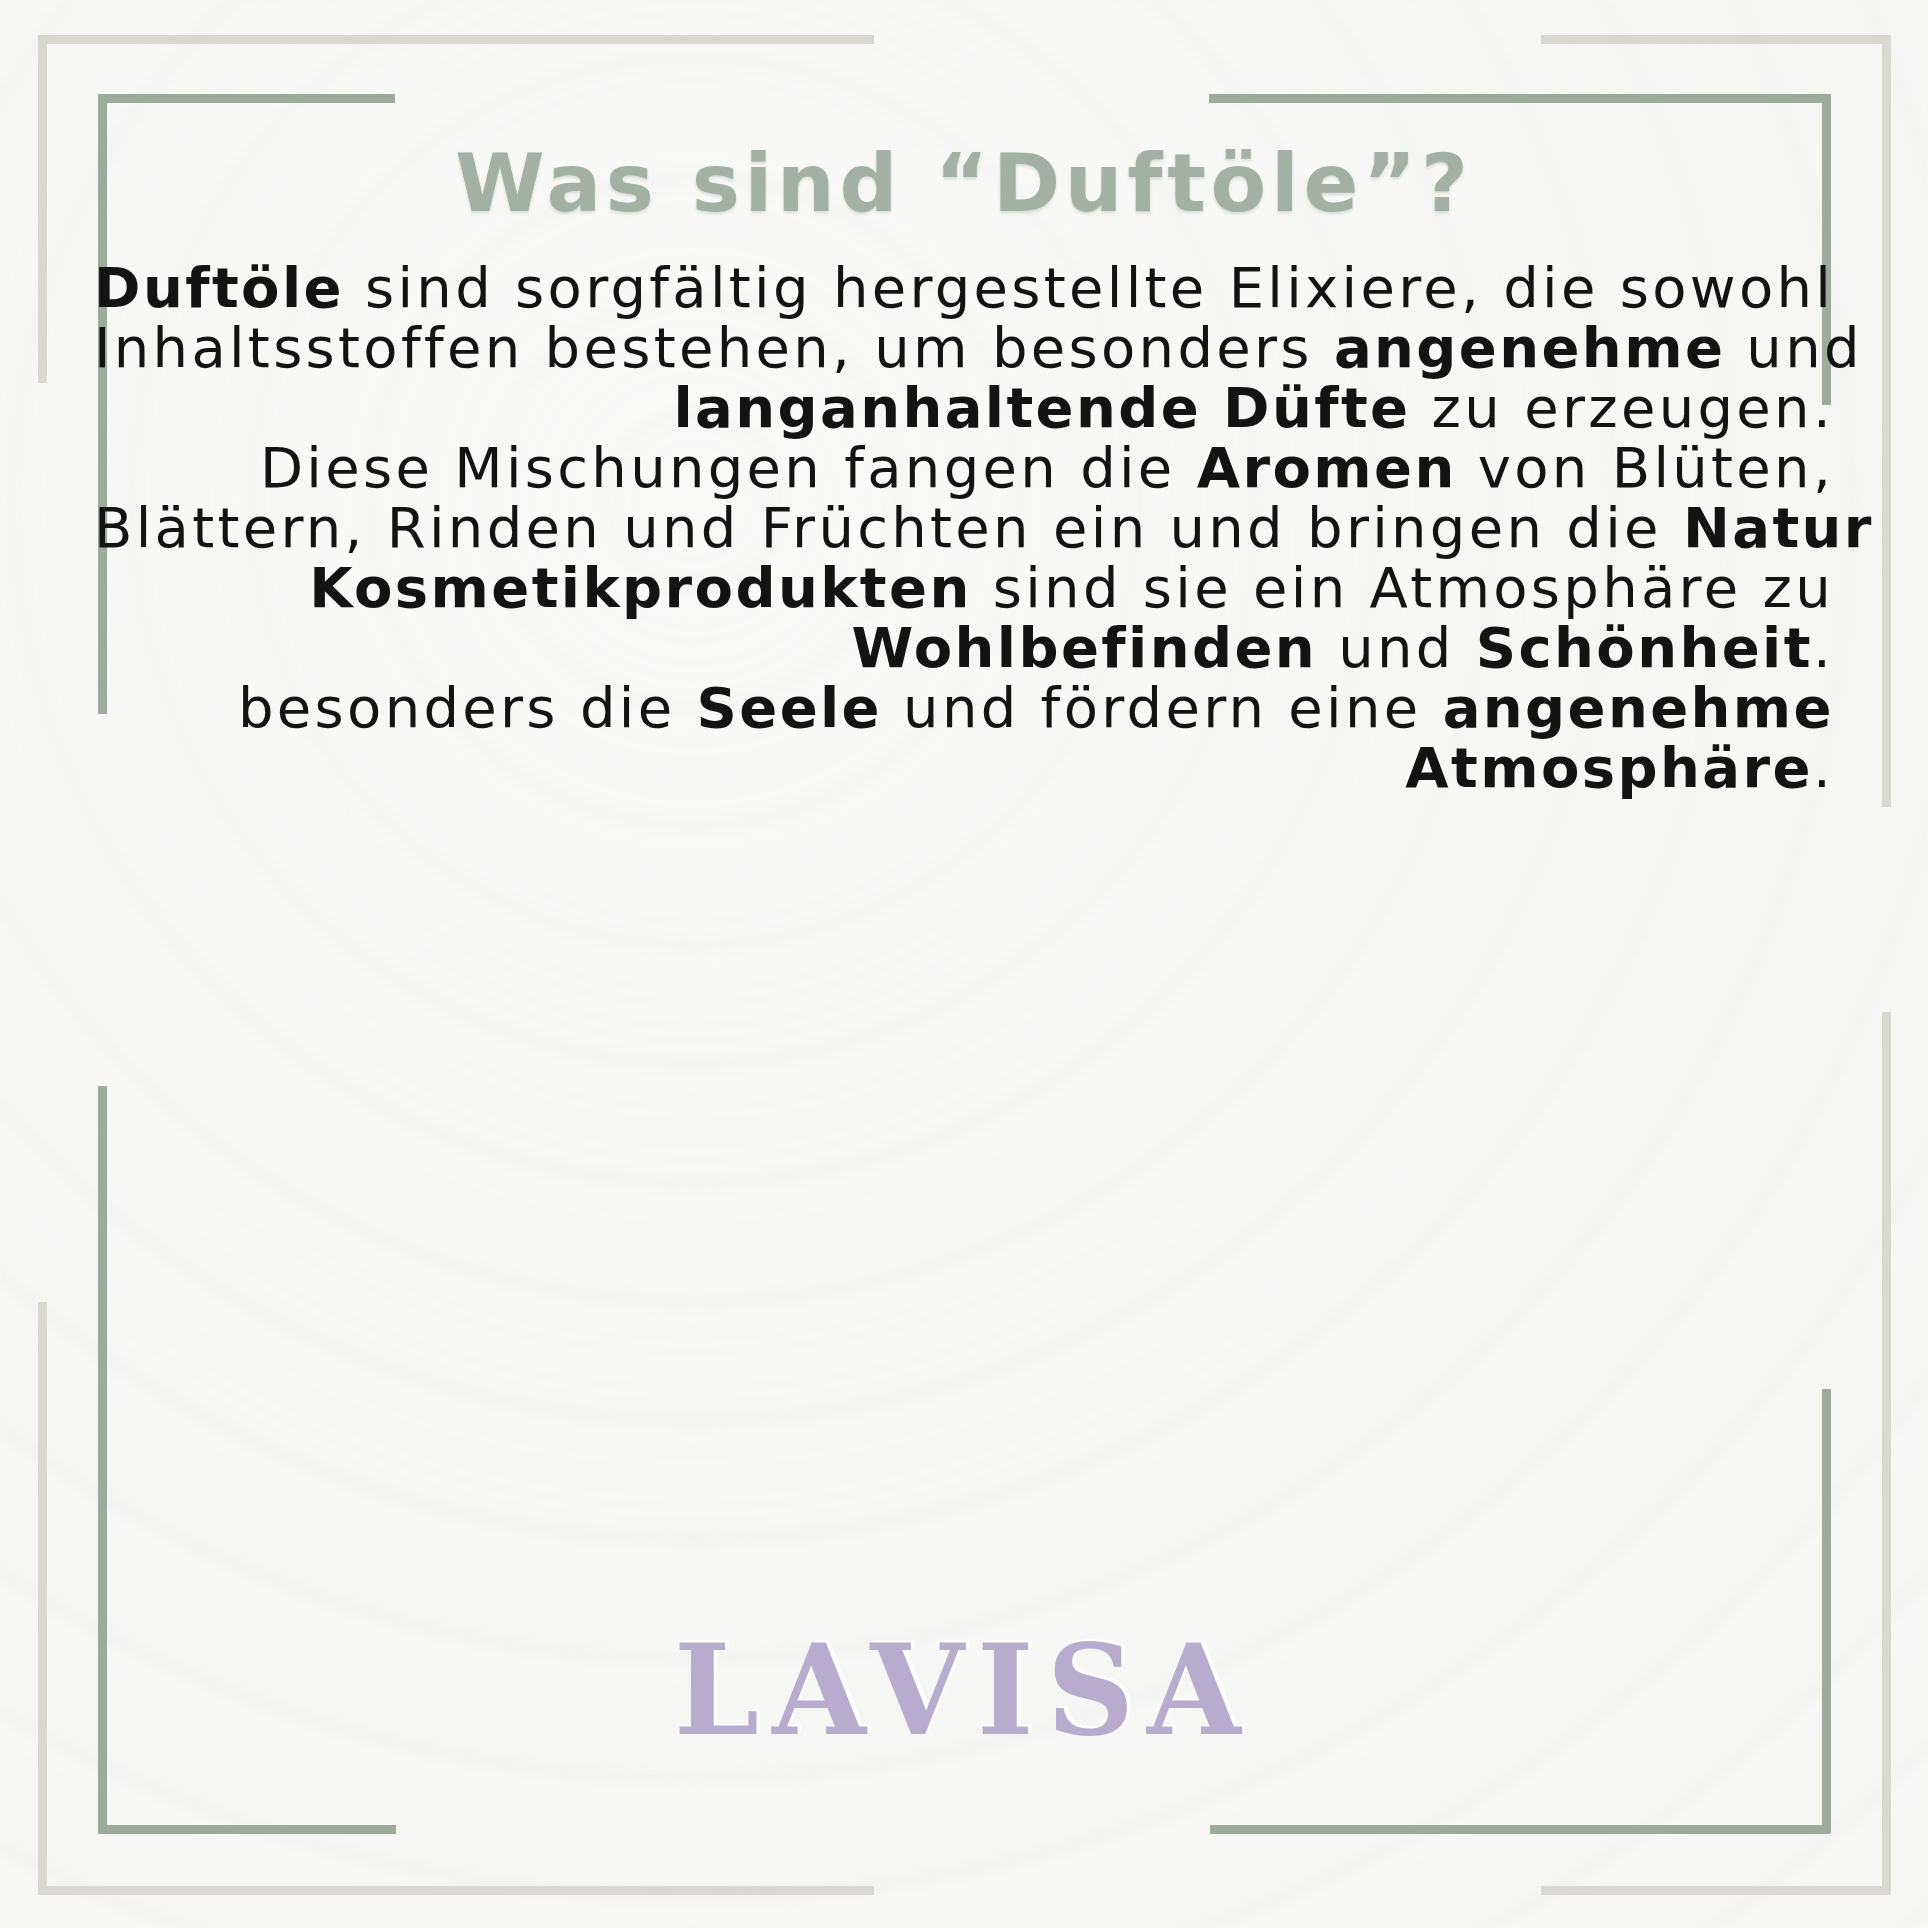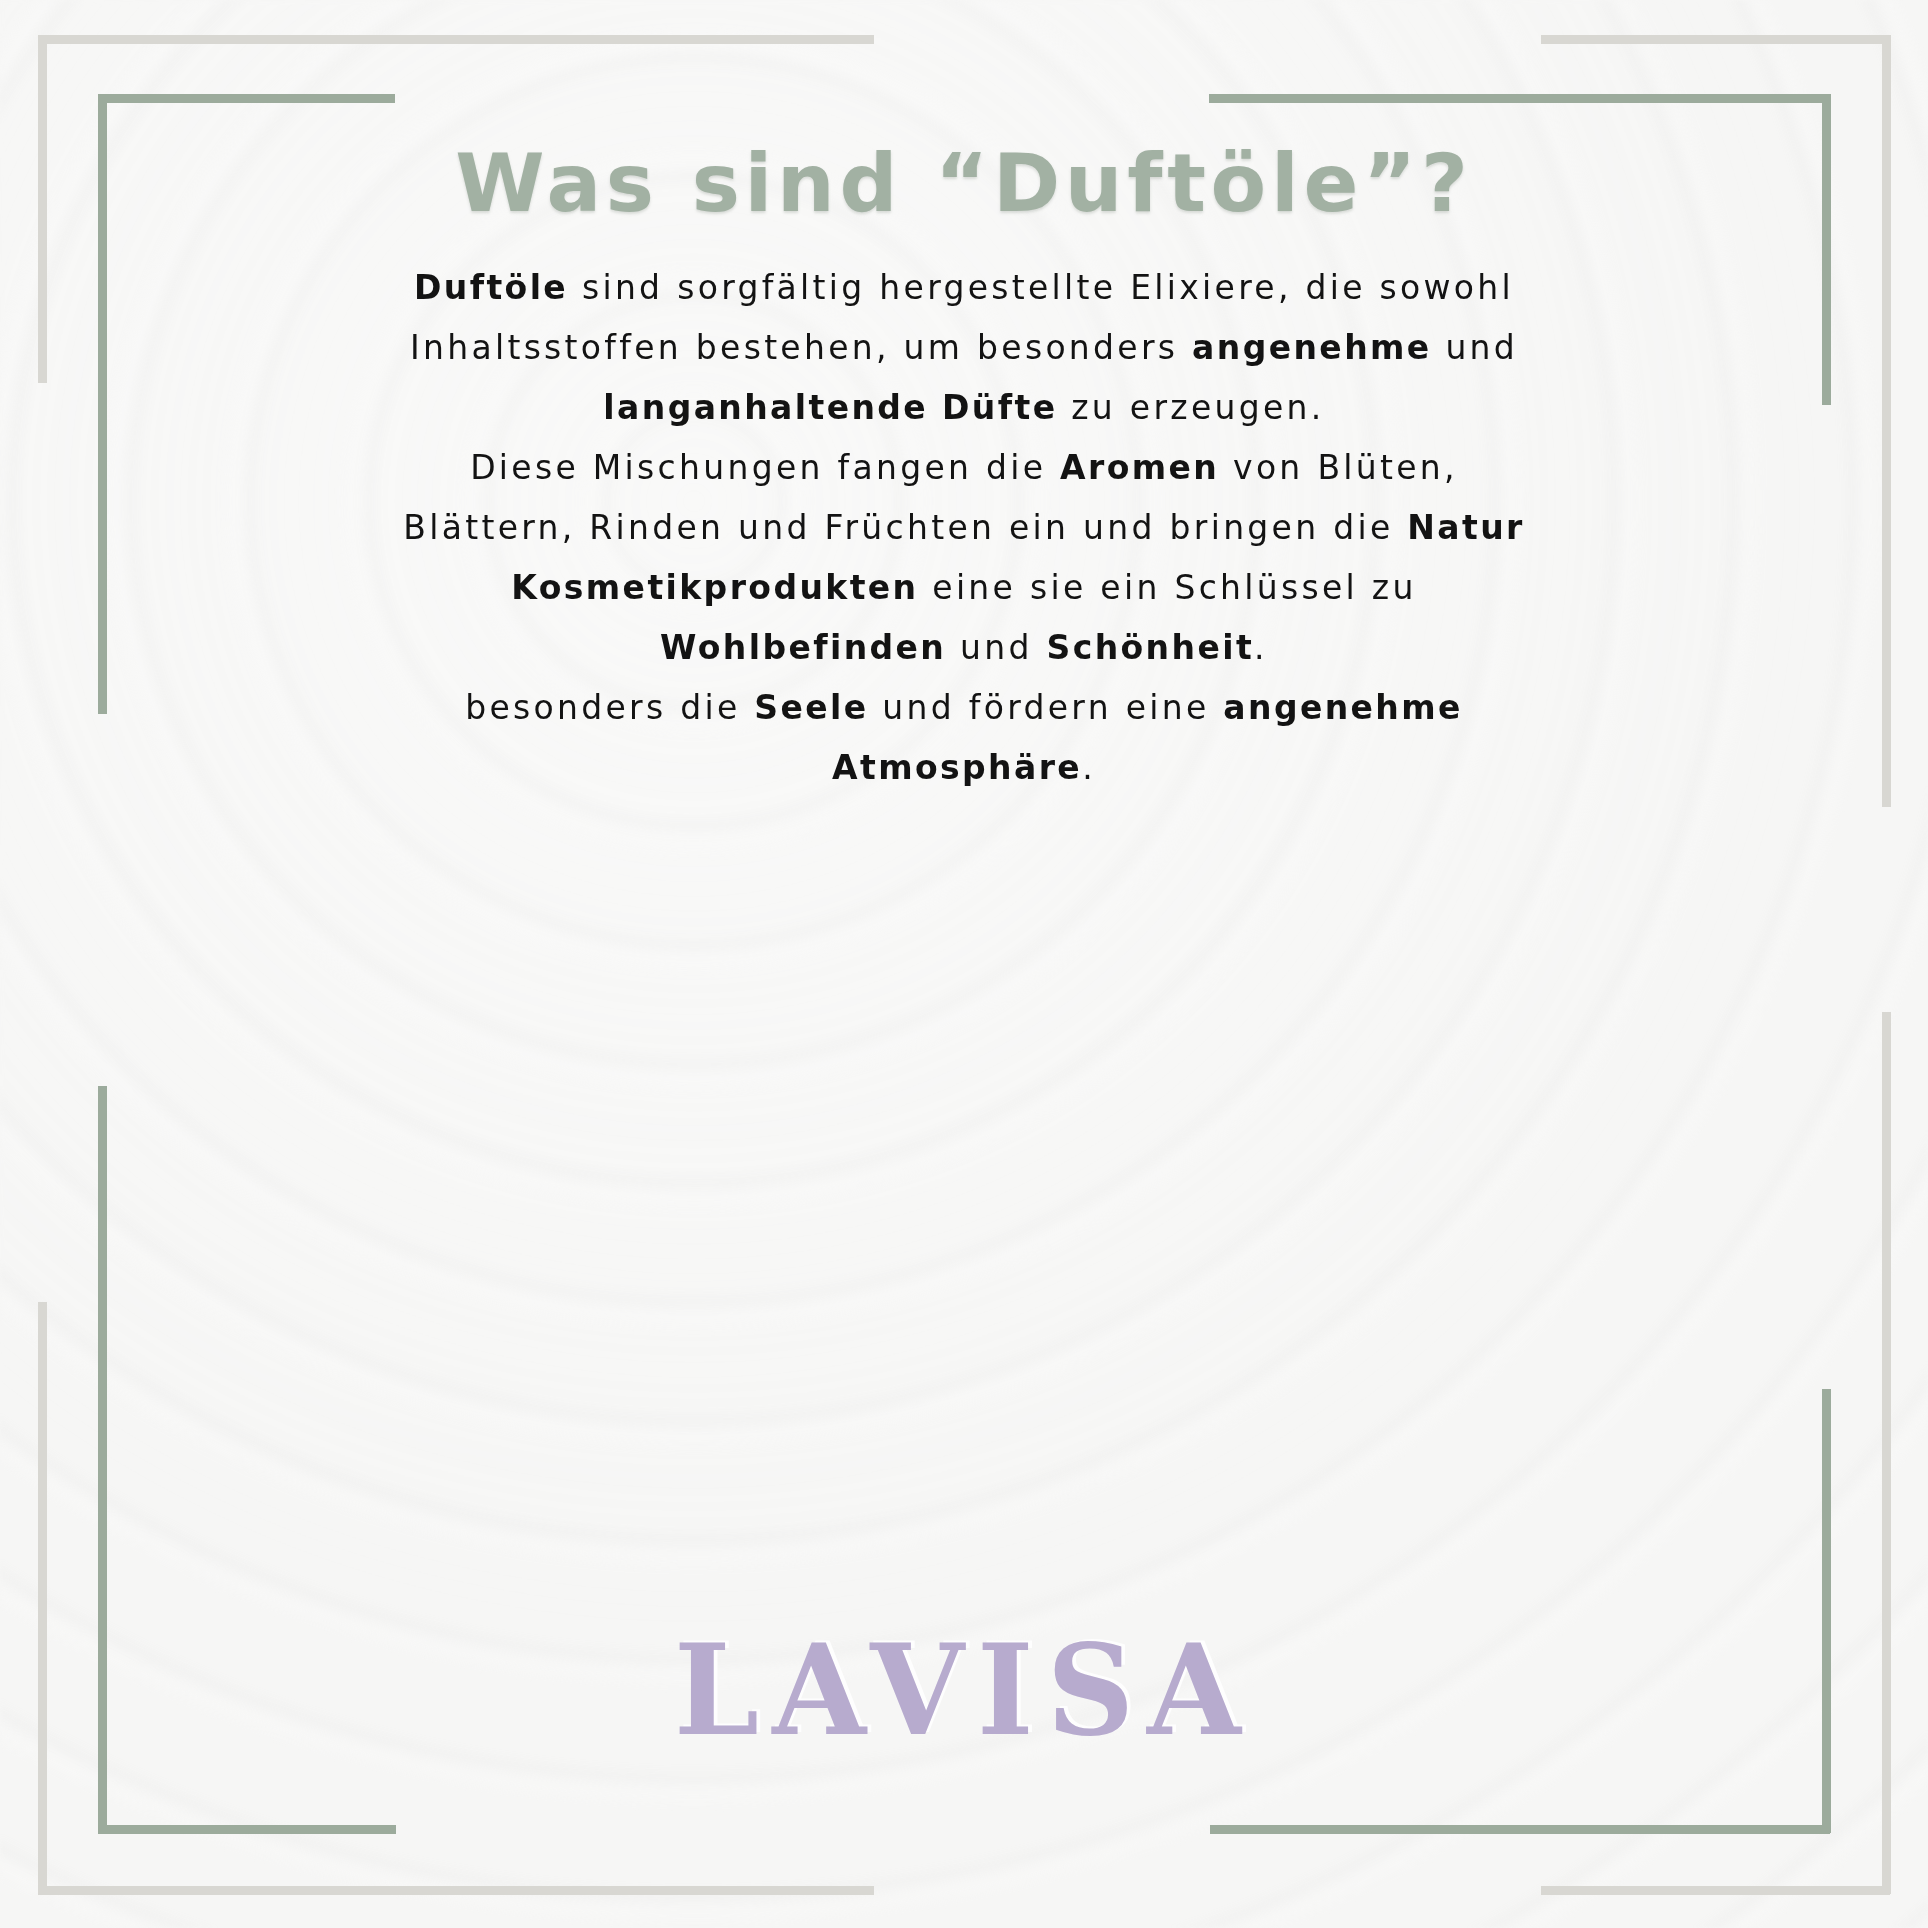--- a/index.html
+++ b/index.html
@@ -35,22 +35,22 @@
   .title{
     position:absolute;top:143px;left:0;right:0;
     text-align:center;
     font-weight:700;font-size:81px;line-height:1;
     letter-spacing:4.7px;
     color:var(--title-color);
     text-shadow:0 1.9px 2.8px rgba(120,130,120,0.25);
   }
   .content{
     position:absolute;top:258px;left:94px;right:94px;
-    text-align:center;
-    font-size:33px;line-height:60px;letter-spacing:3.3px;
+    text-align:right;
+    font-size:56px;line-height:60px;letter-spacing:3.3px;
     color:var(--body-text);
   }
   .para{margin:0;}
   .para + .para{}
   .line{white-space:nowrap;}
   .b{font-weight:700;letter-spacing:2.4px;}
   .logo{
     position:absolute;top:1629px;left:0;right:0;
     text-align:center;
     font-family:"DejaVu Serif",serif;
@@ -92,21 +92,21 @@
     <div class="para">
       <div class="line"><span class="b">Duftöle</span><span> sind sorgfältig hergestellte Elixiere, die sowohl</span></div>
       <div class="line"><span>Inhaltsstoffen bestehen, um besonders </span><span class="b">angenehme</span><span> und</span></div>
       <div class="line"><span class="b">langanhaltende Düfte</span><span> zu erzeugen.</span></div>
     </div>
     <div class="para">
       <div class="line"><span>Diese Mischungen fangen die </span><span class="b">Aromen</span><span> von Blüten,</span></div>
       <div class="line"><span>Blättern, Rinden und Früchten ein und bringen die </span><span class="b">Natur</span></div>
     </div>
     <div class="para">
-      <div class="line"><span class="b">Kosmetikprodukten</span><span> eine sie ein Schlüssel zu</span></div>
+      <div class="line"><span class="b">Kosmetikprodukten</span><span> sind sie ein Atmosphäre zu</span></div>
       <div class="line"><span class="b">Wohlbefinden</span><span> und </span><span class="b">Schönheit</span><span>.</span></div>
     </div>
     <div class="para">
       <div class="line"><span>besonders die </span><span class="b">Seele</span><span> und fördern eine </span><span class="b">angenehme</span></div>
       <div class="line"><span class="b">Atmosphäre</span><span>.</span></div>
     </div>
   </div>
 
 <div class="logo">LAVISA</div>
 

